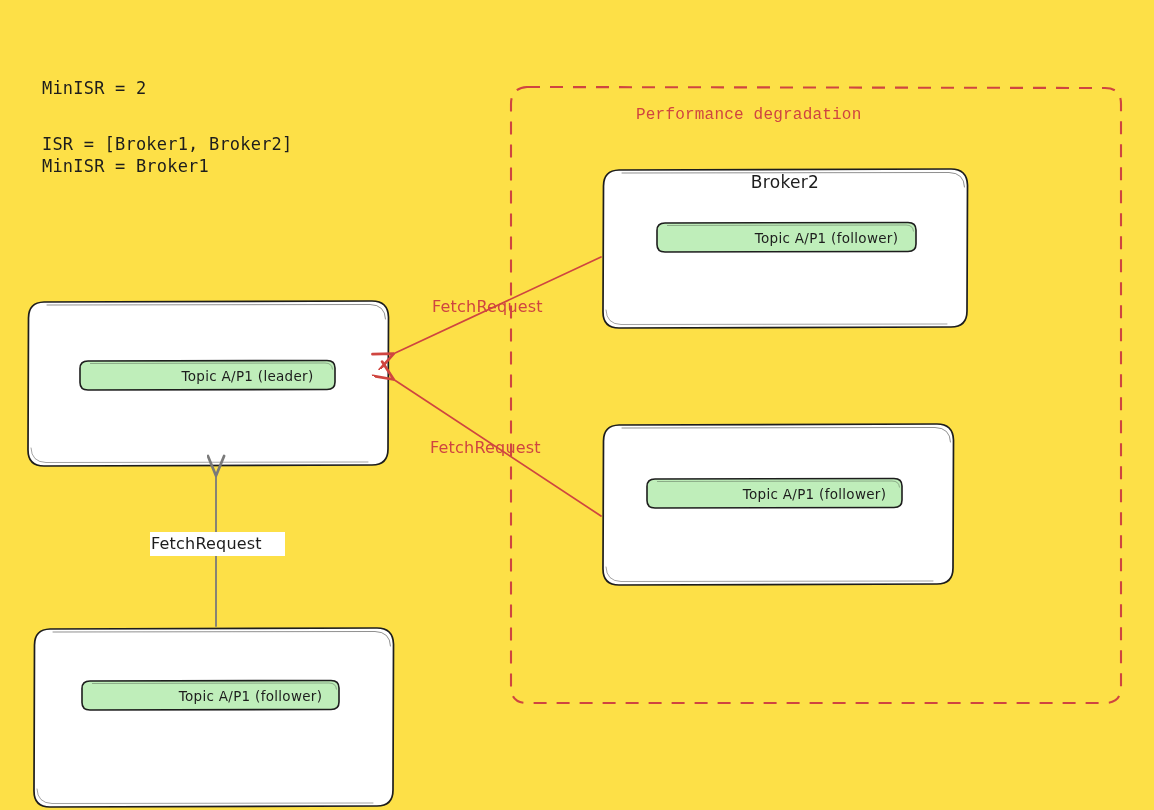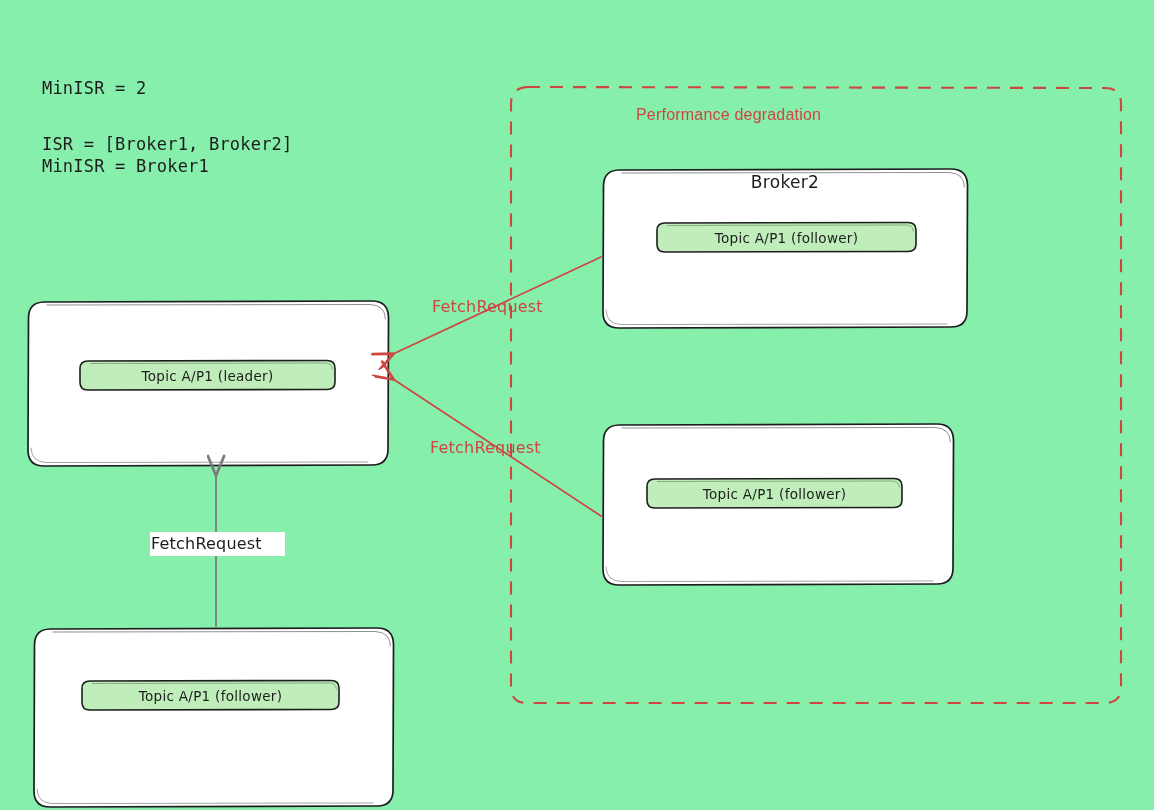--- a/index.html
+++ b/index.html
@@ -7,21 +7,21 @@
     padding: 0;
     background: #ffffff;
   }
   body {
     font-family: "DejaVu Sans", sans-serif;
   }
   #canvas {
     position: relative;
     width: 1154px;
     height: 810px;
-    background: #86efac;
+    background: #fde047;
     overflow: hidden;
   }
   svg.layer {
     position: absolute;
     left: 0;
     top: 0;
     width: 1154px;
     height: 810px;
   }
   .note-text {
@@ -42,33 +42,34 @@
     letter-spacing: 0.3px;
   }
   .partition-label {
     position: absolute;
     font-family: "DejaVu Sans", sans-serif;
     font-size: 13.5px;
     color: #1d1d1d;
     white-space: nowrap;
     text-align: center;
     letter-spacing: 0.3px;
+    padding-left: 40px;
   }
   .edge-label {
     position: absolute;
     font-family: "DejaVu Sans", sans-serif;
     font-size: 16px;
     white-space: nowrap;
     letter-spacing: 0.2px;
   }
   .edge-label.red { color: #cf4540; }
   .edge-label.dark { color: #1d1d1d; }
   .region-label {
     position: absolute;
-    font-family: Liberation Sans, sans-serif;
+    font-family: Liberation Mono, monospace;
     font-size: 16px;
     color: #cf4540;
     white-space: nowrap;
     letter-spacing: 0.2px;
   }
   .label-shield {
     position: absolute;
     background: #ffffff;
   }
 </style>

